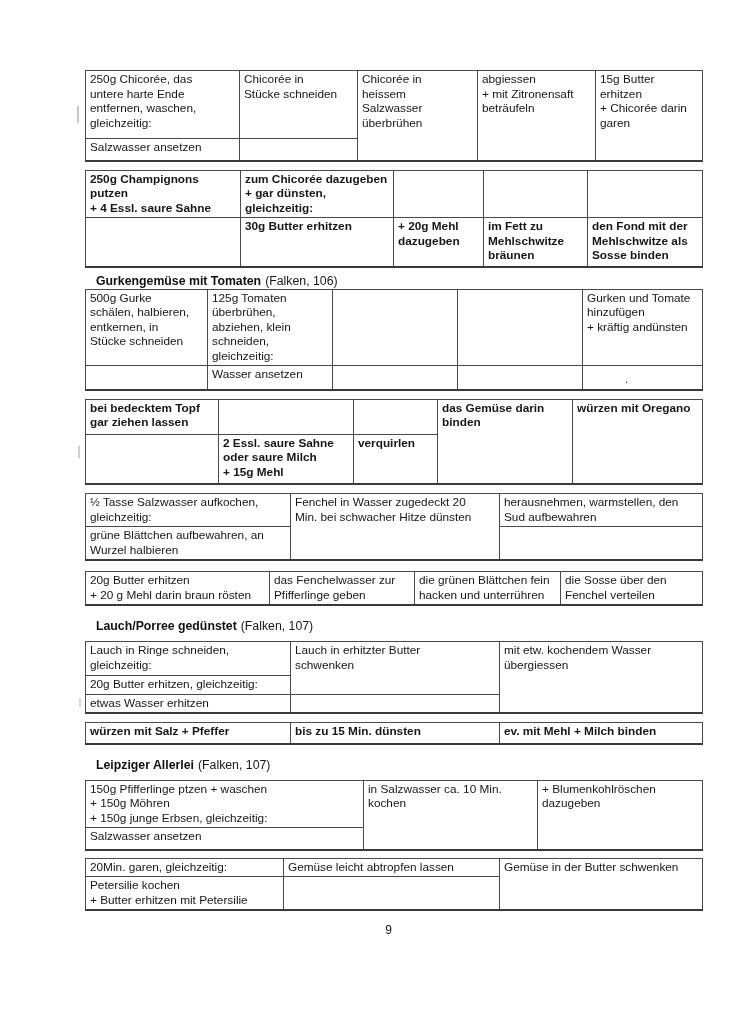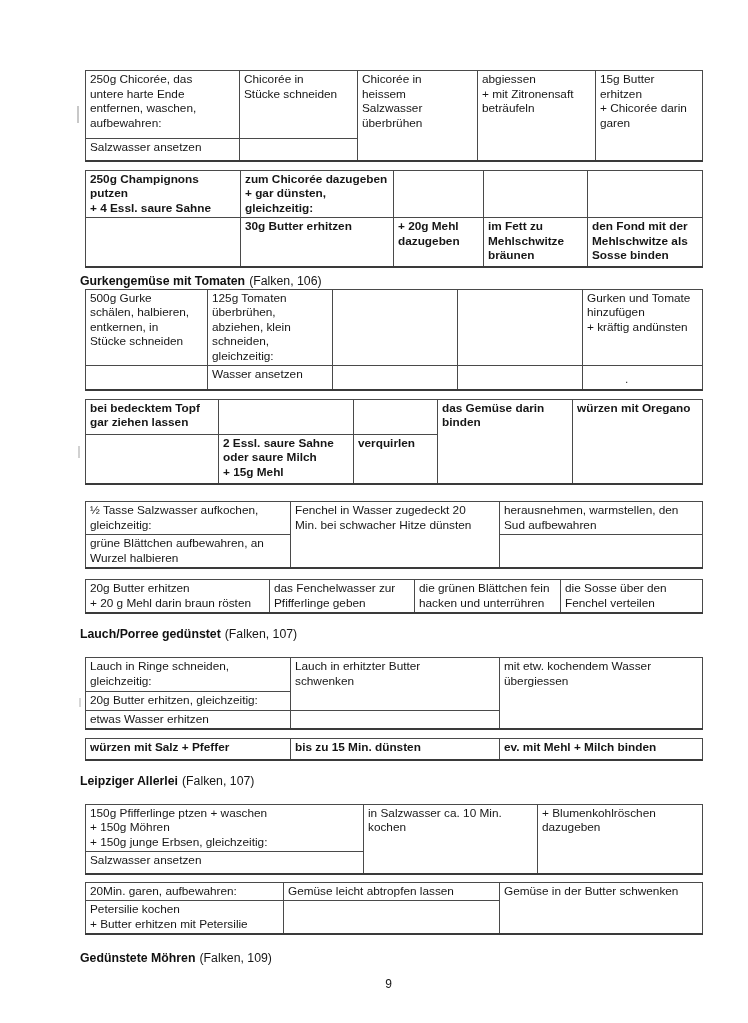--- a/index.html
+++ b/index.html
@@ -11,34 +11,34 @@
   *{box-sizing:border-box;}
   .content{position:relative;margin-left:80px;padding-top:70px;width:628px;}
   table.rt{
     border-collapse:collapse;table-layout:fixed;margin-left:5px;
     border:1px solid #454545;border-bottom:2px solid #3a3a3a;
   }
   table.rt td{
     border:1px solid #4a4a4a;vertical-align:top;
     padding:1px 3px 2px 4px;white-space:pre-line;overflow:hidden;
   }
-  .heading{margin-left:0;font-size:12.3px;line-height:14px;}
+  .heading{margin-left:16px;font-size:12.3px;line-height:14px;}
   .heading .ht{font-weight:bold;color:#101010;}
   .heading .hs{font-weight:normal;margin-left:4px;}
   .pagenum{margin-top:12px;text-align:center;width:617px;font-size:12px;}
   .dotcell{padding-left:42px !important;padding-top:6px !important;color:#333;}
   
   .speck{position:absolute;background:#9a9a9a;}
   .speck.s1{left:77px;top:106px;width:2px;height:17px;opacity:.55;}
   .speck.s2{left:78px;top:446px;width:2px;height:12px;opacity:.45;}
   .speck.s3{left:79px;top:698px;width:2px;height:9px;opacity:.4;}
   
   .mt8{margin-top:8px;font-weight:bold;} .mt7{margin-top:7px;} .mt6{margin-top:6px;}
   .mt15{margin-top:10px;} .mt13{margin-top:13px;} .mt16{margin-top:16px;}
-  .mt9{margin-top:9px;} .mt1{margin-top:1px;} .mt0{margin-top:16px;padding-left:40px;}
+  .mt9{margin-top:9px;} .mt1{margin-top:1px;} .mt0{margin-top:8px;padding-left:40px;}
 </style>
 </head>
 <body>
 
 <div class="speck s1"></div>
 <div class="speck s2"></div>
 <div class="speck s3"></div>
 
 <div class="content">
 
@@ -48,21 +48,21 @@
         <col style="width:118px">
         <col style="width:120px">
         <col style="width:118px">
         <col style="width:107px">
       </colgroup>
     <tbody>
         <tr style="height:68px">
       <td>250g Chicorée, das
 untere harte Ende
 entfernen, waschen,
-aufbewahren:</td>
+gleichzeitig:</td>
       <td>Chicorée in
 Stücke schneiden</td>
       <td rowspan="2">Chicorée in
 heissem
 Salzwasser
 überbrühen</td>
       <td rowspan="2">abgiessen
 + mit Zitronensaft
 beträufeln</td>
       <td rowspan="2">15g Butter
@@ -295,31 +295,28 @@
     </table>
 
   <table class="rt mt7">
     <colgroup>
         <col style="width:198px">
         <col style="width:216px">
         <col style="width:203px">
       </colgroup>
     <tbody>
         <tr style="height:17px">
-      <td>20Min. garen, aufbewahren:</td>
+      <td>20Min. garen, gleichzeitig:</td>
       <td>Gemüse leicht abtropfen lassen</td>
       <td rowspan="2">Gemüse in der Butter schwenken</td>
     </tr>
     <tr style="height:29px">
       <td>Petersilie kochen
 + Butter erhitzen mit Petersilie</td>
       <td></td>
     </tr>
   </tbody>
     </table>
 
-  <div class="heading mt16">
-    <span class="ht">Gedünstete Möhren</span><span class="hs">(Falken, 109)</span>
-  </div>
 
   <div class="pagenum">9</div>
 
 </div>
 
 </body></html>

